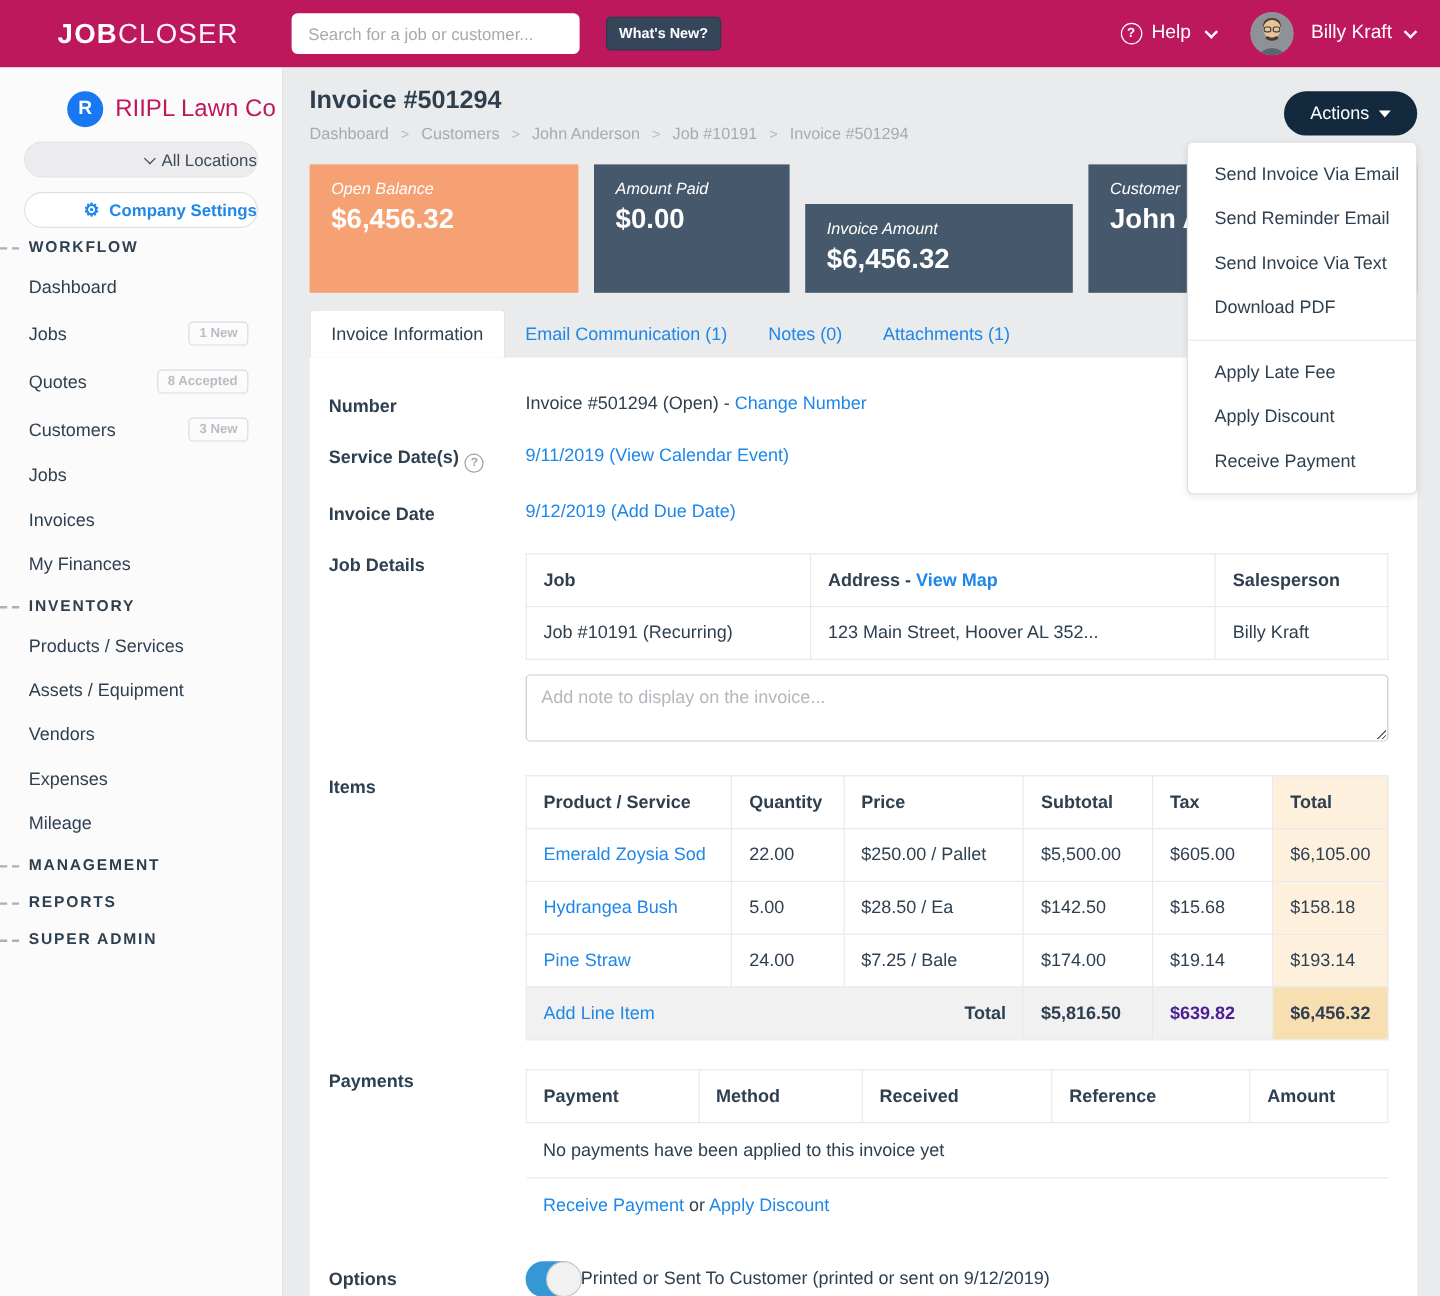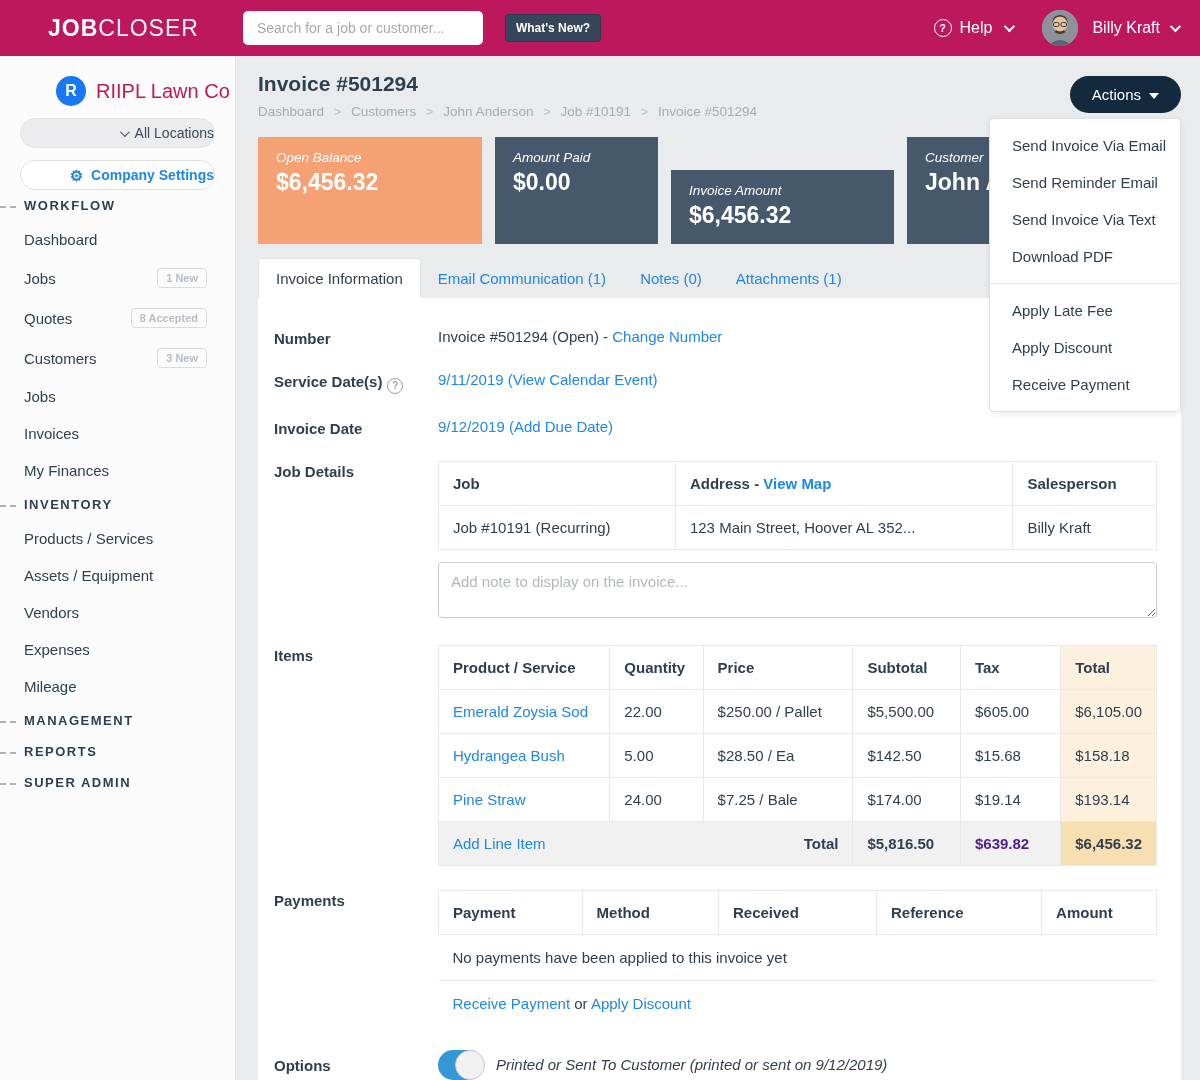--- a/index.html
+++ b/index.html
@@ -84,21 +84,21 @@
   .items-footer td { background:#f1f1f2; font-weight:bold; }
   .items-footer .cell-addline { font-weight:normal; }
   .items-footer .cell-grand { background:#f8dfb2; }
   .tfoot-flex { display:flex; justify-content:space-between; align-items:center; }
   .note-box { width:100%; height:56px; margin-top:12px; border:1px solid #c9cdd1; border-radius:4px; padding:10px 12px; font-size:15px; font-family:"Liberation Sans", sans-serif; color:#2e3f50; resize:vertical; }
   .note-box::placeholder { color:#b3b8bd; }
   .pay-msg { padding:14px 14px; }
   .or-txt { color:#2e3f50; }
 
   
-  .opt-line { display:flex; align-items:center; gap:12px;font-style:italic; }
+  .opt-line { display:flex; align-items:center; gap:0; }
   .toggle { position:relative; width:46px; height:30px; background:#3598d4; border-radius:15px; cursor:pointer; flex:0 0 auto; }
   .toggle .knob { position:absolute; top:0; right:-1px; width:30px; height:30px; background:#f1f1f1; border:1px solid #c6cacd; border-radius:50%; }
 </style>
 </head>
 <body>
 
 <div class="navbar">
   <div class="logo">
     <span class="bold">JOB</span><span class="light">CLOSER</span>
   </div>

